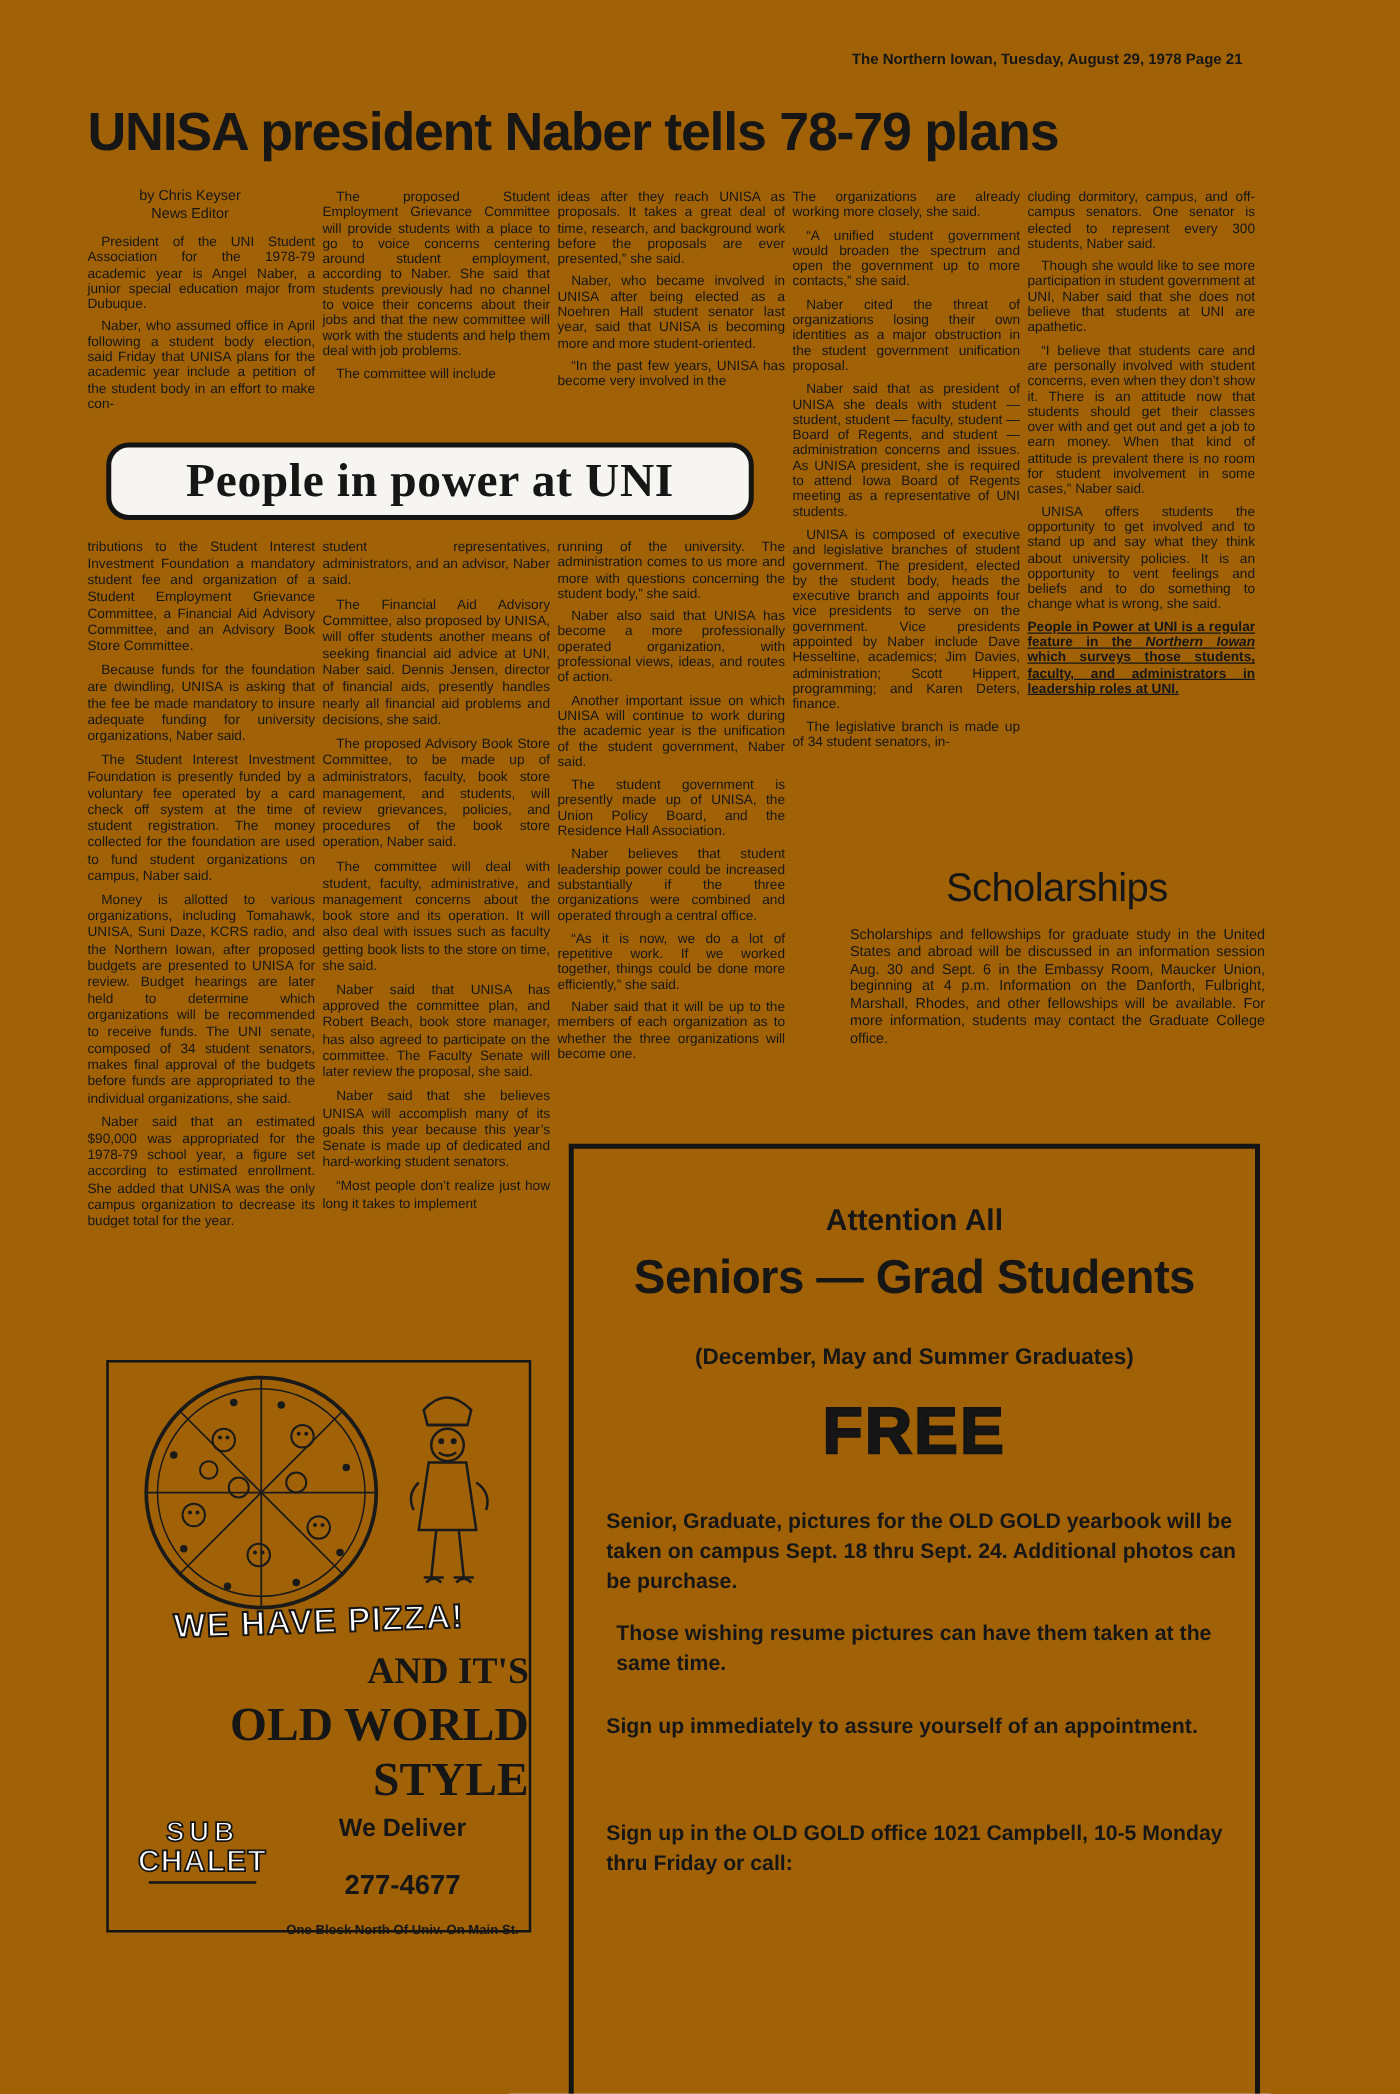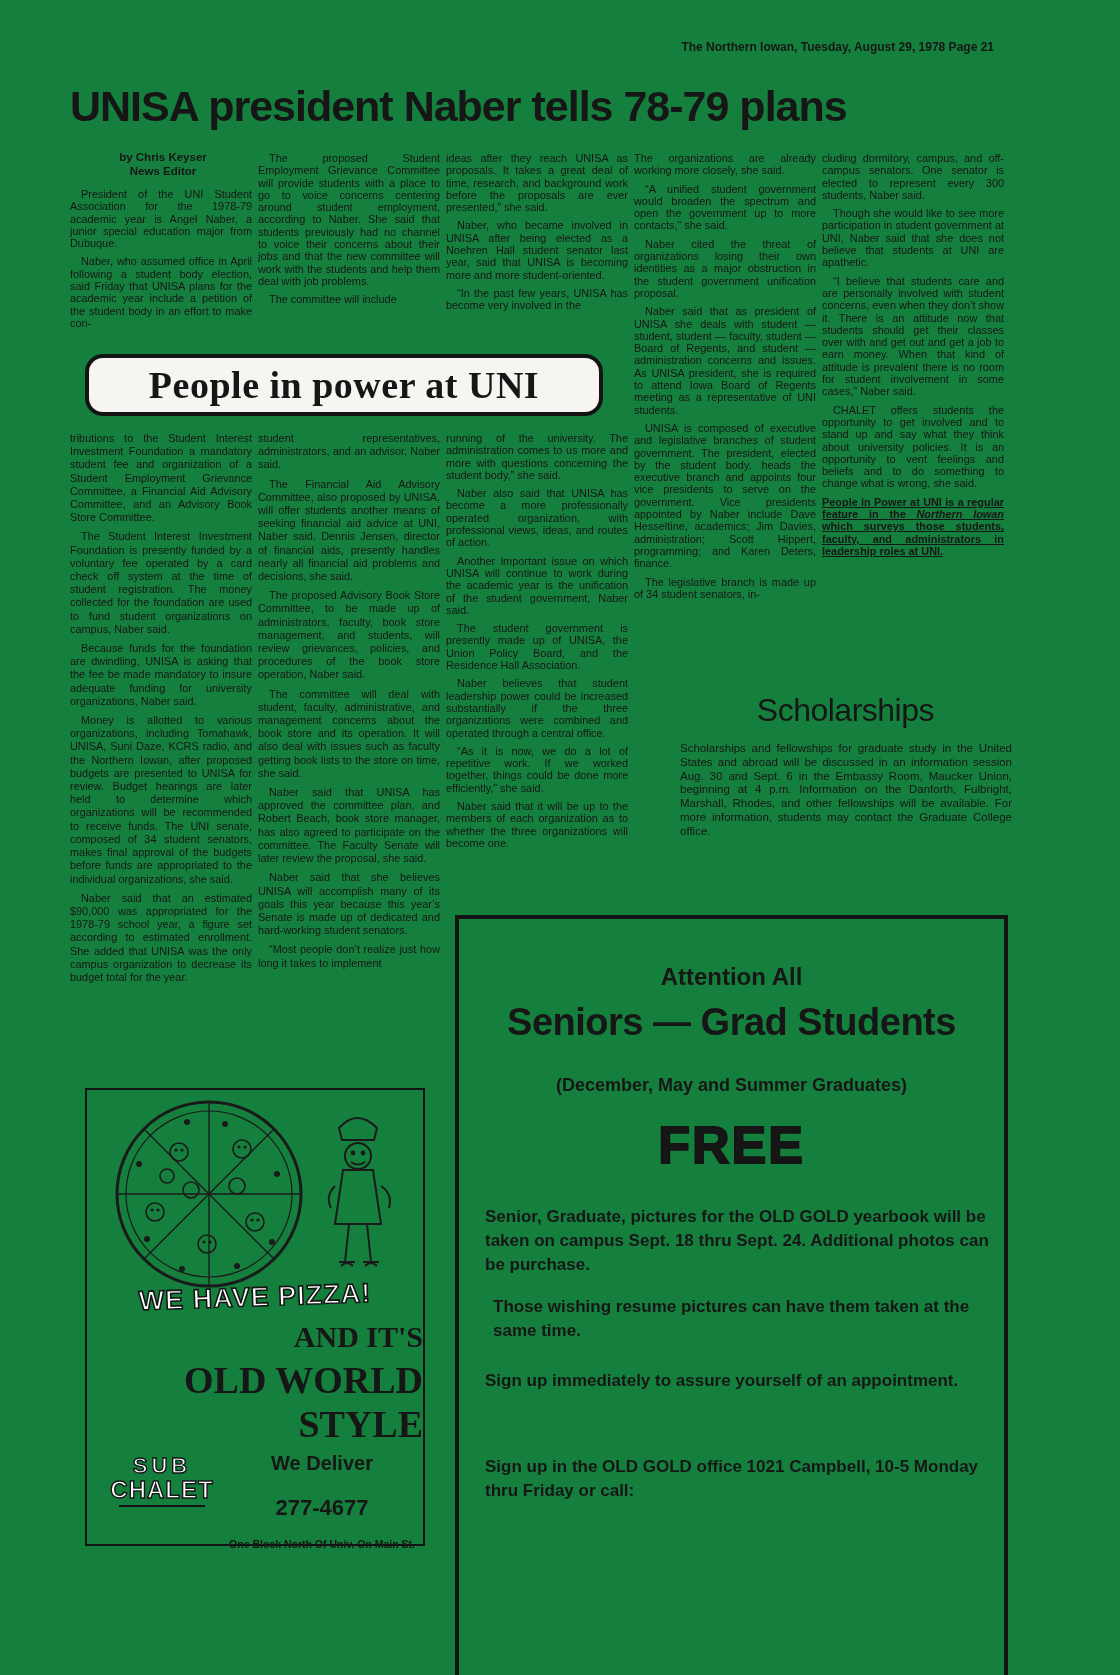--- a/index.html
+++ b/index.html
@@ -1,23 +1,23 @@
 <!DOCTYPE html>
 <html><head>
 <meta charset="utf-8">
 <style>
   *{box-sizing:border-box}
   html,body{margin:0;padding:0;background:#cfcdc8}
-  .page{position:relative;width:1120px;height:1675px;background:#15803d;color:#161616;
+  .page{position:relative;width:1120px;height:1675px;background:#a16207;color:#161616;
         font-family:"Liberation Sans",sans-serif;overflow:hidden;margin:0 auto}
   .masthead{position:absolute;top:40px;right:126px;font-size:12px;font-weight:bold}
   .headline{position:absolute;left:70px;top:84px;margin:0;font-size:43px;font-weight:bold;
             letter-spacing:-1px;white-space:nowrap;line-height:1.05}
-  .byline{position:absolute;left:72px;top:150px;width:182px;text-align:center;
-          font-size:11.5px;font-weight:bold;line-height:14px}
+  .byline{position:absolute;left:61px;top:150px;width:182px;text-align:center;
+          font-size:11.5px;font-weight:normal;line-height:14px}
   .col{position:absolute;width:182px;font-size:10.9px;line-height:12.3px;text-align:justify}
   .col p{margin:0 0 6px;text-indent:11px}
   .col.tall{line-height:13.2px}
   .nfi .paras p:first-child{text-indent:0}
   .col1-top{left:70px;top:188px}
   .col2-top{left:258px;top:152px}
   .col3-top{left:446px;top:152px}
   .col4-full{left:634px;top:152px}
   .col5-full{left:822px;top:152px}
   .col1-bottom{left:70px;top:432px}
@@ -106,34 +106,34 @@
         <p>Naber said that as president of UNISA she deals with student — student, student — faculty, student — Board of Regents, and student — administration concerns and issues. As UNISA president, she is required to attend Iowa Board of Regents meeting as a representative of UNI students.</p>
         <p>UNISA is composed of executive and legislative branches of student government. The president, elected by the student body, heads the executive branch and appoints four vice presidents to serve on the government. Vice presidents appointed by Naber include Dave Hesseltine, academics; Jim Davies, administration; Scott Hippert, programming; and Karen Deters, finance.</p>
         <p>The legislative branch is made up of 34 student senators, in-</p>
       </div>
   </div>
   <div class="col col5-full nfi">
     <div class="paras">
         <p>cluding dormitory, campus, and off-campus senators. One senator is elected to represent every 300 students, Naber said.</p>
         <p>Though she would like to see more participation in student government at UNI, Naber said that she does not believe that students at UNI are apathetic.</p>
         <p>“I believe that students care and are personally involved with student concerns, even when they don’t show it. There is an attitude now that students should get their classes over with and get out and get a job to earn money. When that kind of attitude is prevalent there is no room for student involvement in some cases,” Naber said.</p>
-        <p>CHALET offers students the opportunity to get involved and to stand up and say what they think about university policies. It is an opportunity to vent feelings and beliefs and to do something to change what is wrong, she said.</p>
+        <p>UNISA offers students the opportunity to get involved and to stand up and say what they think about university policies. It is an opportunity to vent feelings and beliefs and to do something to change what is wrong, she said.</p>
       </div>
     <p class="note"><span>People in Power at UNI is a regular feature in the </span><i>Northern Iowan</i><span> which surveys those students, faculty, and administrators in leadership roles at UNI.</span></p>
   </div>
 
   <div class="banner">
     <span>People in power at UNI</span>
   </div>
 
   <div class="col col1-bottom tall nfi">
     <div class="paras">
         <p>tributions to the Student Interest Investment Foundation a mandatory student fee and organization of a Student Employment Grievance Committee, a Financial Aid Advisory Committee, and an Advisory Book Store Committee.</p>
+        <p>Because funds for the foundation are dwindling, UNISA is asking that the fee be made mandatory to insure adequate funding for university organizations, Naber said.</p>
         <p>The Student Interest Investment Foundation is presently funded by a voluntary fee operated by a card check off system at the time of student registration. The money collected for the foundation are used to fund student organizations on campus, Naber said.</p>
-        <p>Because funds for the foundation are dwindling, UNISA is asking that the fee be made mandatory to insure adequate funding for university organizations, Naber said.</p>
         <p>Money is allotted to various organizations, including Tomahawk, UNISA, Suni Daze, KCRS radio, and the Northern Iowan, after proposed budgets are presented to UNISA for review. Budget hearings are later held to determine which organizations will be recommended to receive funds. The UNI senate, composed of 34 student senators, makes final approval of the budgets before funds are appropriated to the individual organizations, she said.</p>
         <p>Naber said that an estimated $90,000 was appropriated for the 1978-79 school year, a figure set according to estimated enrollment. She added that UNISA was the only campus organization to decrease its budget total for the year.</p>
       </div>
   </div>
   <div class="col col2-bottom tall nfi">
     <div class="paras">
         <p>student representatives, administrators, and an advisor, Naber said.</p>
         <p>The Financial Aid Advisory Committee, also proposed by UNISA, will offer students another means of seeking financial aid advice at UNI, Naber said. Dennis Jensen, director of financial aids, presently handles nearly all financial aid problems and decisions, she said.</p>
         <p>The proposed Advisory Book Store Committee, to be made up of administrators, faculty, book store management, and students, will review grievances, policies, and procedures of the book store operation, Naber said.</p>
         <p>The committee will deal with student, faculty, administrative, and management concerns about the book store and its operation. It will also deal with issues such as faculty getting book lists to the store on time, she said.</p>

